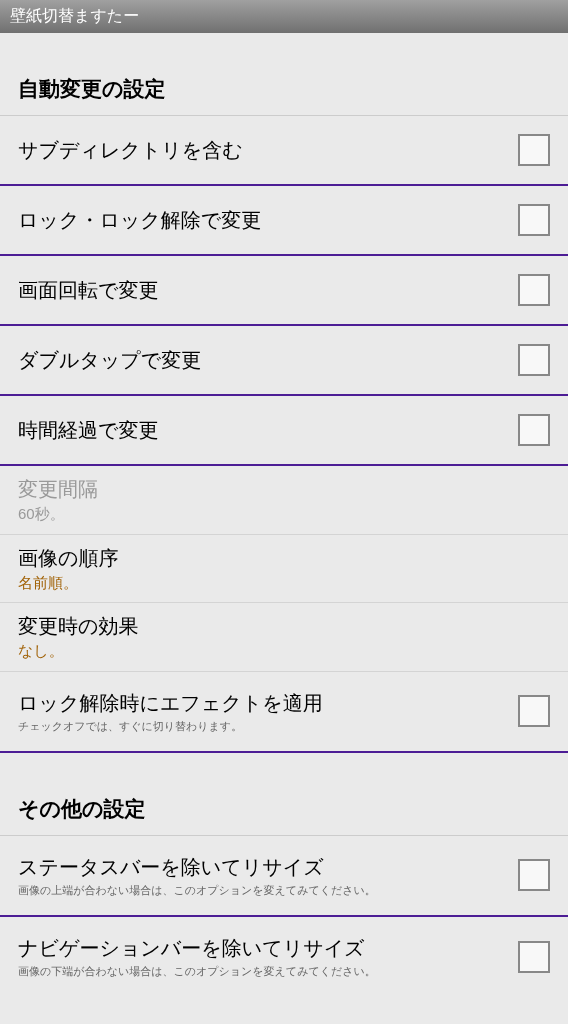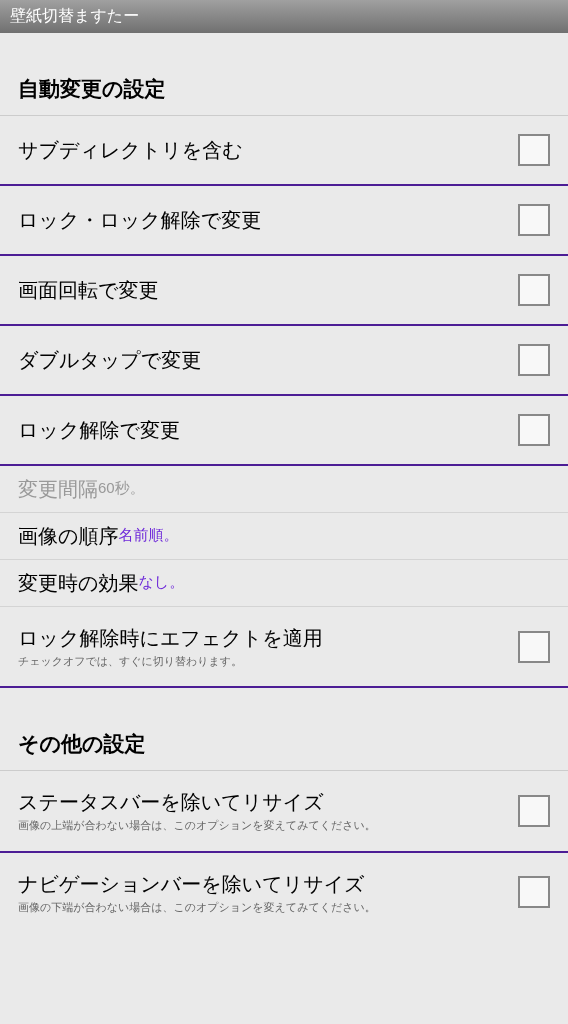--- a/index.html
+++ b/index.html
@@ -57,29 +57,31 @@
     .checkbox {
       width: 32px;
       height: 32px;
       border: 2px solid #888;
       background: #f8f8f8;
       flex-shrink: 0;
       margin-left: 10px;
     }
     .item-nobox {
       display: flex;
+      flex-direction: column;
       padding: 10px 18px 10px 18px;
       border-bottom: 1px solid #d4d4d4;
+      justify-content: center;
     }
     .item-nobox .item-label {
       font-size: 20px;
     }
     .item-nobox .item-sublabel {
       font-size: 15px;
-      color: #6d28d9;
+      color: #a16207;
       margin-top: 2px;
     }
     .item-nobox.disabled .item-label {
       color: #999;
     }
     .item-nobox.disabled .item-sublabel {
       color: #999;
     }
   </style>
 </head>
@@ -117,21 +119,21 @@
 
 <div class="item">
   <div class="item-content">
     <span class="item-label">ダブルタップで変更</span>
   </div>
   <div class="checkbox"></div>
 </div>
 
 <div class="item">
   <div class="item-content">
-    <span class="item-label">ロック解除で変更</span>
+    <span class="item-label">時間経過で変更</span>
   </div>
   <div class="checkbox"></div>
 </div>
 
 <div class="item-nobox disabled">
   <span class="item-label">変更間隔</span>
   <span class="item-sublabel">60秒。</span>
 </div>
 
 <div class="item-nobox">

